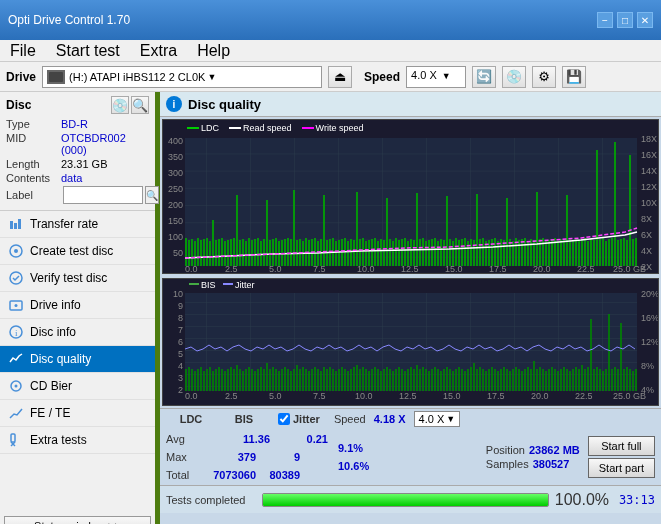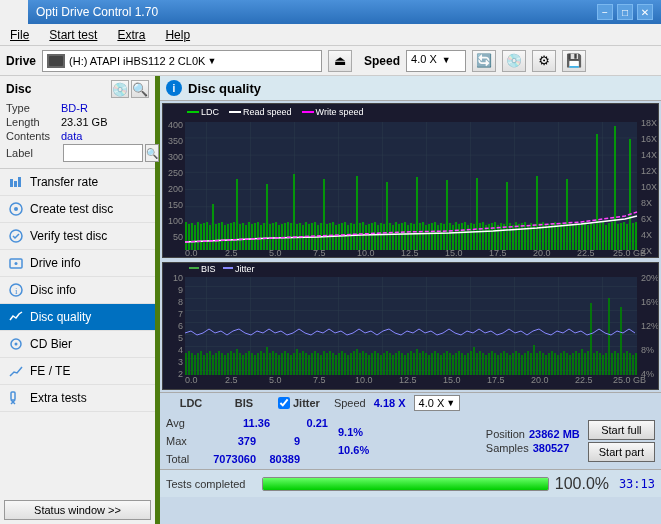--- a/index.html
+++ b/index.html
@@ -5,23 +5,22 @@
     * { box-sizing: border-box; margin: 0; padding: 0; }
     body { font-family: 'Segoe UI', Tahoma, sans-serif; font-size: 11px; background: #f0f0f0; width: 661px; height: 524px; overflow: hidden; }
     
     
     .title-bar {
       background: linear-gradient(to bottom, #4a90d9, #2a6fba);
       color: white;
       display: flex;
       align-items: center;
       justify-content: space-between;
-      padding: 12px 8px;
+      padding: 20px 8px;
       height: 20px;
-      margin-left: 28px;
     }
     .title-bar-title { font-size: 12px; font-weight: normal; }
     .title-bar-controls { display: flex; gap: 4px; }
     .title-btn {
       width: 16px; height: 16px;
       background: #5a9fe0;
       border: 1px solid #7ab8f0;
       color: white;
       font-size: 10px;
       display: flex; align-items: center; justify-content: center;
@@ -31,21 +30,21 @@
     
     .menu-bar {
       background: #f0f0f0;
       border-bottom: 1px solid #ccc;
       display: flex;
       align-items: center;
       padding: 2px 4px;
       height: 22px;
       gap: 8px;
     }
-    .menu-item { padding: 2px 6px; cursor: pointer; font-size: 12px; text-decoration: underline; }
+    .menu-item { padding: 2px 6px; cursor: pointer; font-size: 16px; }
     
     
     .drive-bar {
       background: #f0f0f0;
       border-bottom: 1px solid #ccc;
       display: flex;
       align-items: center;
       padding: 3px 6px;
       height: 30px;
       gap: 6px;
@@ -211,20 +210,24 @@
       <div class="disc-panel-header">
         <span class="disc-panel-title">Disc</span>
         <div class="disc-icons">
           <div class="toolbar-btn" style="width:18px;height:18px;">💿</div>
           <div class="toolbar-btn" style="width:18px;height:18px;">🔍</div>
         </div>
       </div>
       <div class="disc-field">
         <span class="disc-field-label">Type</span>
         <span class="disc-field-value">BD-R</span>
+      </div>
+      <div class="disc-field">
+        <span class="disc-field-label">MID</span>
+        <span class="disc-field-value">OTCBDR002 (000)</span>
       </div>
       <div class="disc-field">
         <span class="disc-field-label">Length</span>
         <span class="disc-field-value black">23.31 GB</span>
       </div>
       <div class="disc-field">
         <span class="disc-field-label">Contents</span>
         <span class="disc-field-value">data</span>
       </div>
       <div class="label-row">

